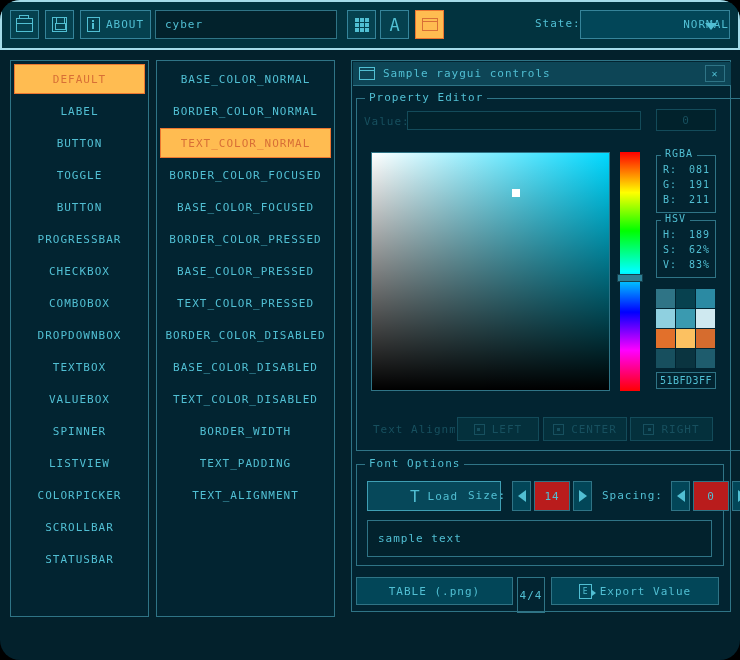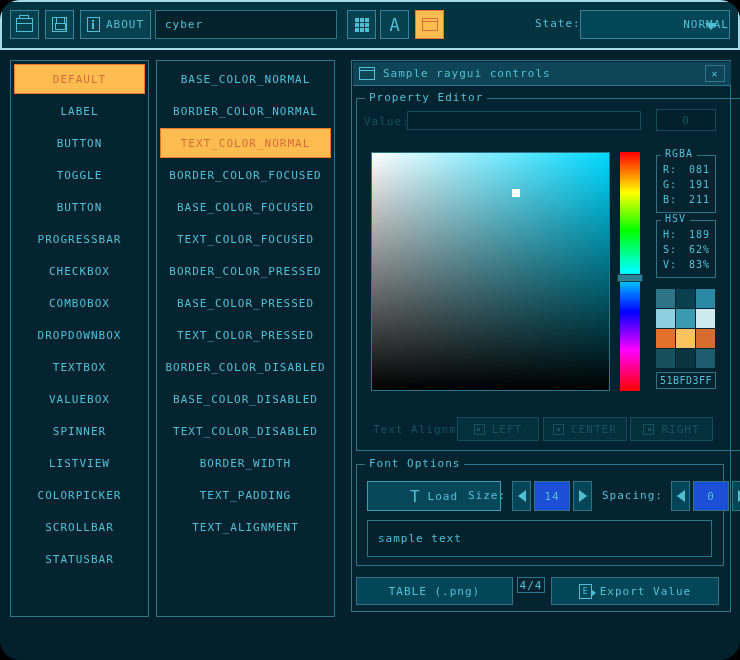--- a/index.html
+++ b/index.html
@@ -74,21 +74,21 @@
   .g-align{width:11px;height:11px;border:1px solid var(--dim);position:relative;}
   .g-align i{position:absolute;top:3px;width:3px;height:3px;background:var(--dim);}
   .g-align.l i{left:2px;} .g-align.c i{left:3px;} .g-align.r i{right:2px;}
   .btn{background:var(--fill);border:1px solid var(--border);display:flex;align-items:center;
         justify-content:center;gap:8px;cursor:pointer;}
   .load-btn{border-color:#3f9fb4;background:#06485a;}
   .t-glyph{font-size:16px;letter-spacing:0;}
   .spin-btn{background:var(--fill);border:1px solid var(--border);display:flex;align-items:center;justify-content:center;cursor:pointer;}
   .tri-l{width:0;height:0;border-top:6px solid transparent;border-bottom:6px solid transparent;border-right:8px solid var(--txt);}
   .tri-r{width:0;height:0;border-top:6px solid transparent;border-bottom:6px solid transparent;border-left:8px solid var(--txt);}
-  .valbox{border:1px solid var(--border);background:#1d4ed8;display:flex;align-items:center;justify-content:center;}
+  .valbox{border:1px solid var(--border);background:#b91c1c;display:flex;align-items:center;justify-content:center;}
   .sampletext{border:1px solid var(--border);background:#02222d;display:flex;align-items:center;padding:0 10px;}
   .g-export{width:13px;height:15px;border:1px solid var(--txt);display:flex;align-items:center;justify-content:center;
         font-size:8px;letter-spacing:0;position:relative;}
   .g-export:after{content:"";position:absolute;right:-5px;top:5px;width:0;height:0;
         border-top:3px solid transparent;border-bottom:3px solid transparent;border-left:4px solid var(--txt);}
   
   .statusbar{left:0;top:635px;width:740px;height:25px;display:flex;border-top:1px solid var(--light);
         border-bottom:2px solid var(--light);}
   .status-cell{background:#03424d;border:1px solid var(--border);height:100%;display:flex;align-items:center;}
 </style>
@@ -200,23 +200,20 @@
           <span>BORDER_COLOR_NORMAL</span>
         </div>
       <div class="item selected">
           <span>TEXT_COLOR_NORMAL</span>
         </div>
       <div class="item">
           <span>BORDER_COLOR_FOCUSED</span>
         </div>
       <div class="item">
           <span>BASE_COLOR_FOCUSED</span>
-        </div>
-      <div class="item">
-          <span>TEXT_COLOR_FOCUSED</span>
         </div>
       <div class="item">
           <span>BORDER_COLOR_PRESSED</span>
         </div>
       <div class="item">
           <span>BASE_COLOR_PRESSED</span>
         </div>
       <div class="item">
           <span>TEXT_COLOR_PRESSED</span>
         </div>
@@ -366,21 +363,21 @@
         <span class="tri-r"></span>
       </div>
       <div class="abs sampletext" style="left:10px;top:55px;width:345px;height:37px;">
         <span>sample text</span>
       </div>
     </div>
 
     <div class="abs btn" style="left:4px;top:516px;width:157px;height:28px;">
       <span>TABLE (.png)</span>
     </div>
-    <div class="abs valbox" style="left:165px;top:516px;width:28px;height:16px;background:transparent;">
+    <div class="abs valbox" style="left:165px;top:516px;width:28px;height:36px;background:transparent;">
       <span>4/4</span>
     </div>
     <div class="abs btn" style="left:199px;top:516px;width:168px;height:28px;">
       <span class="g-export">E</span>
       <span>Export Value</span>
     </div>
   </div>
 
 
 </div>

